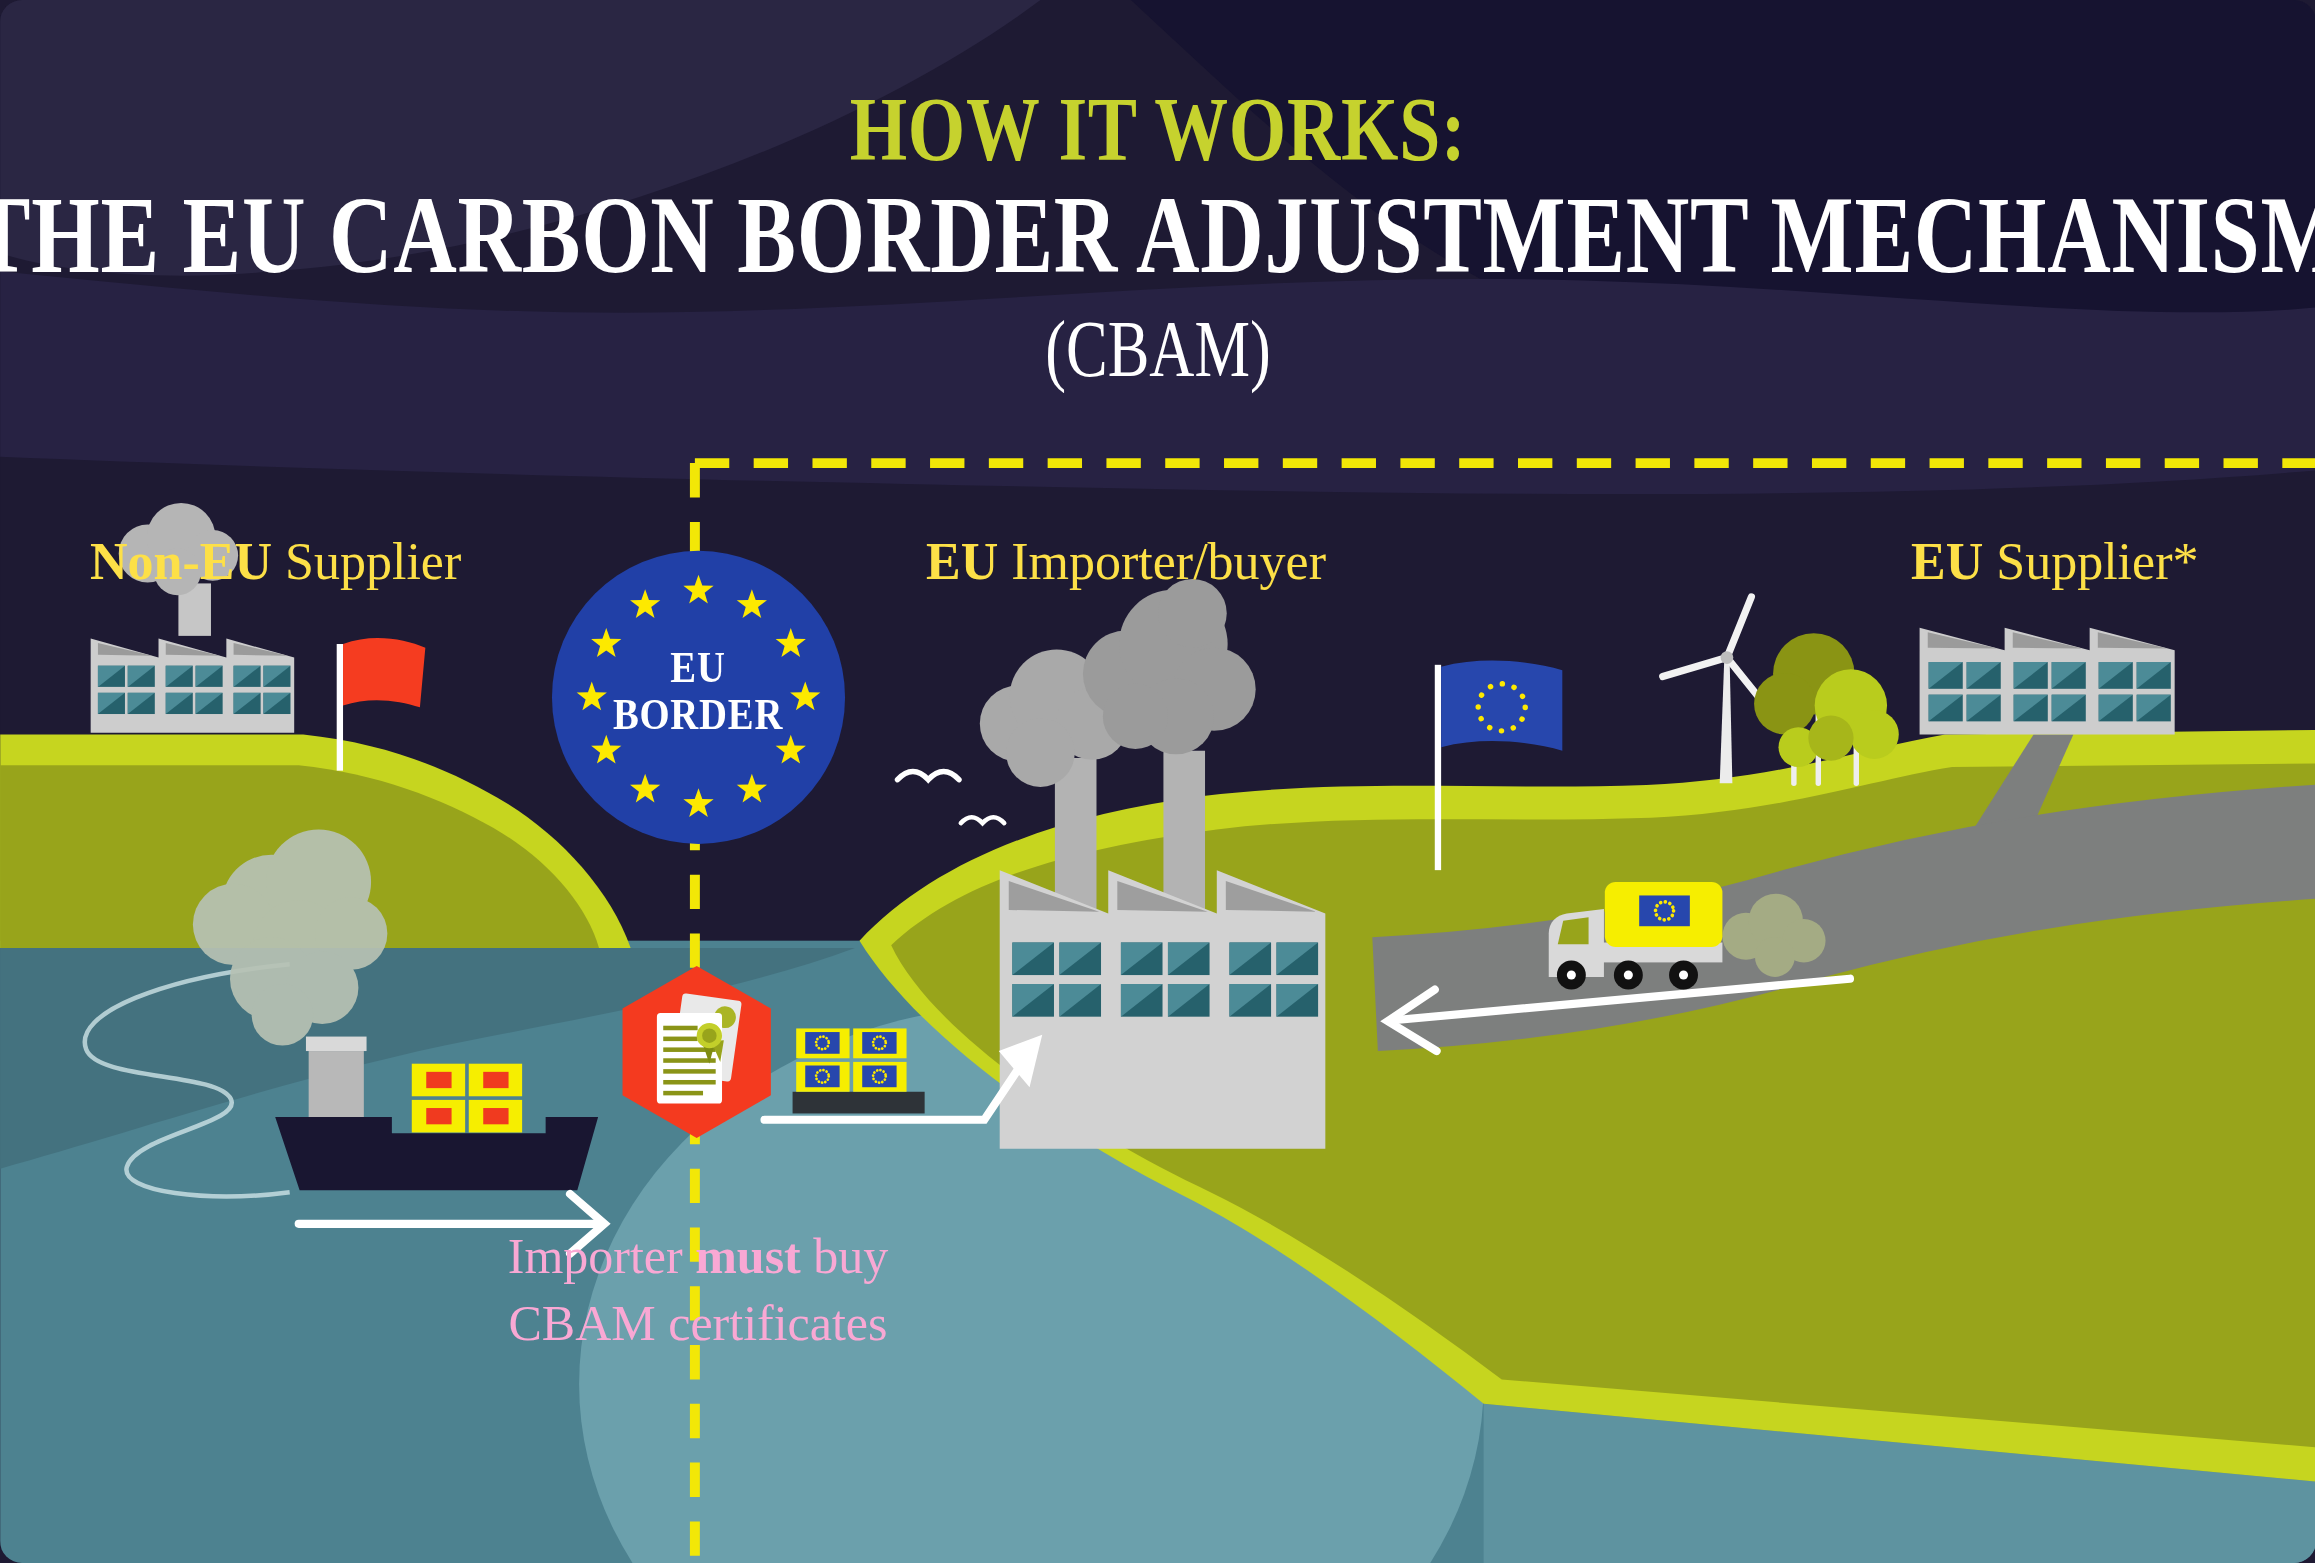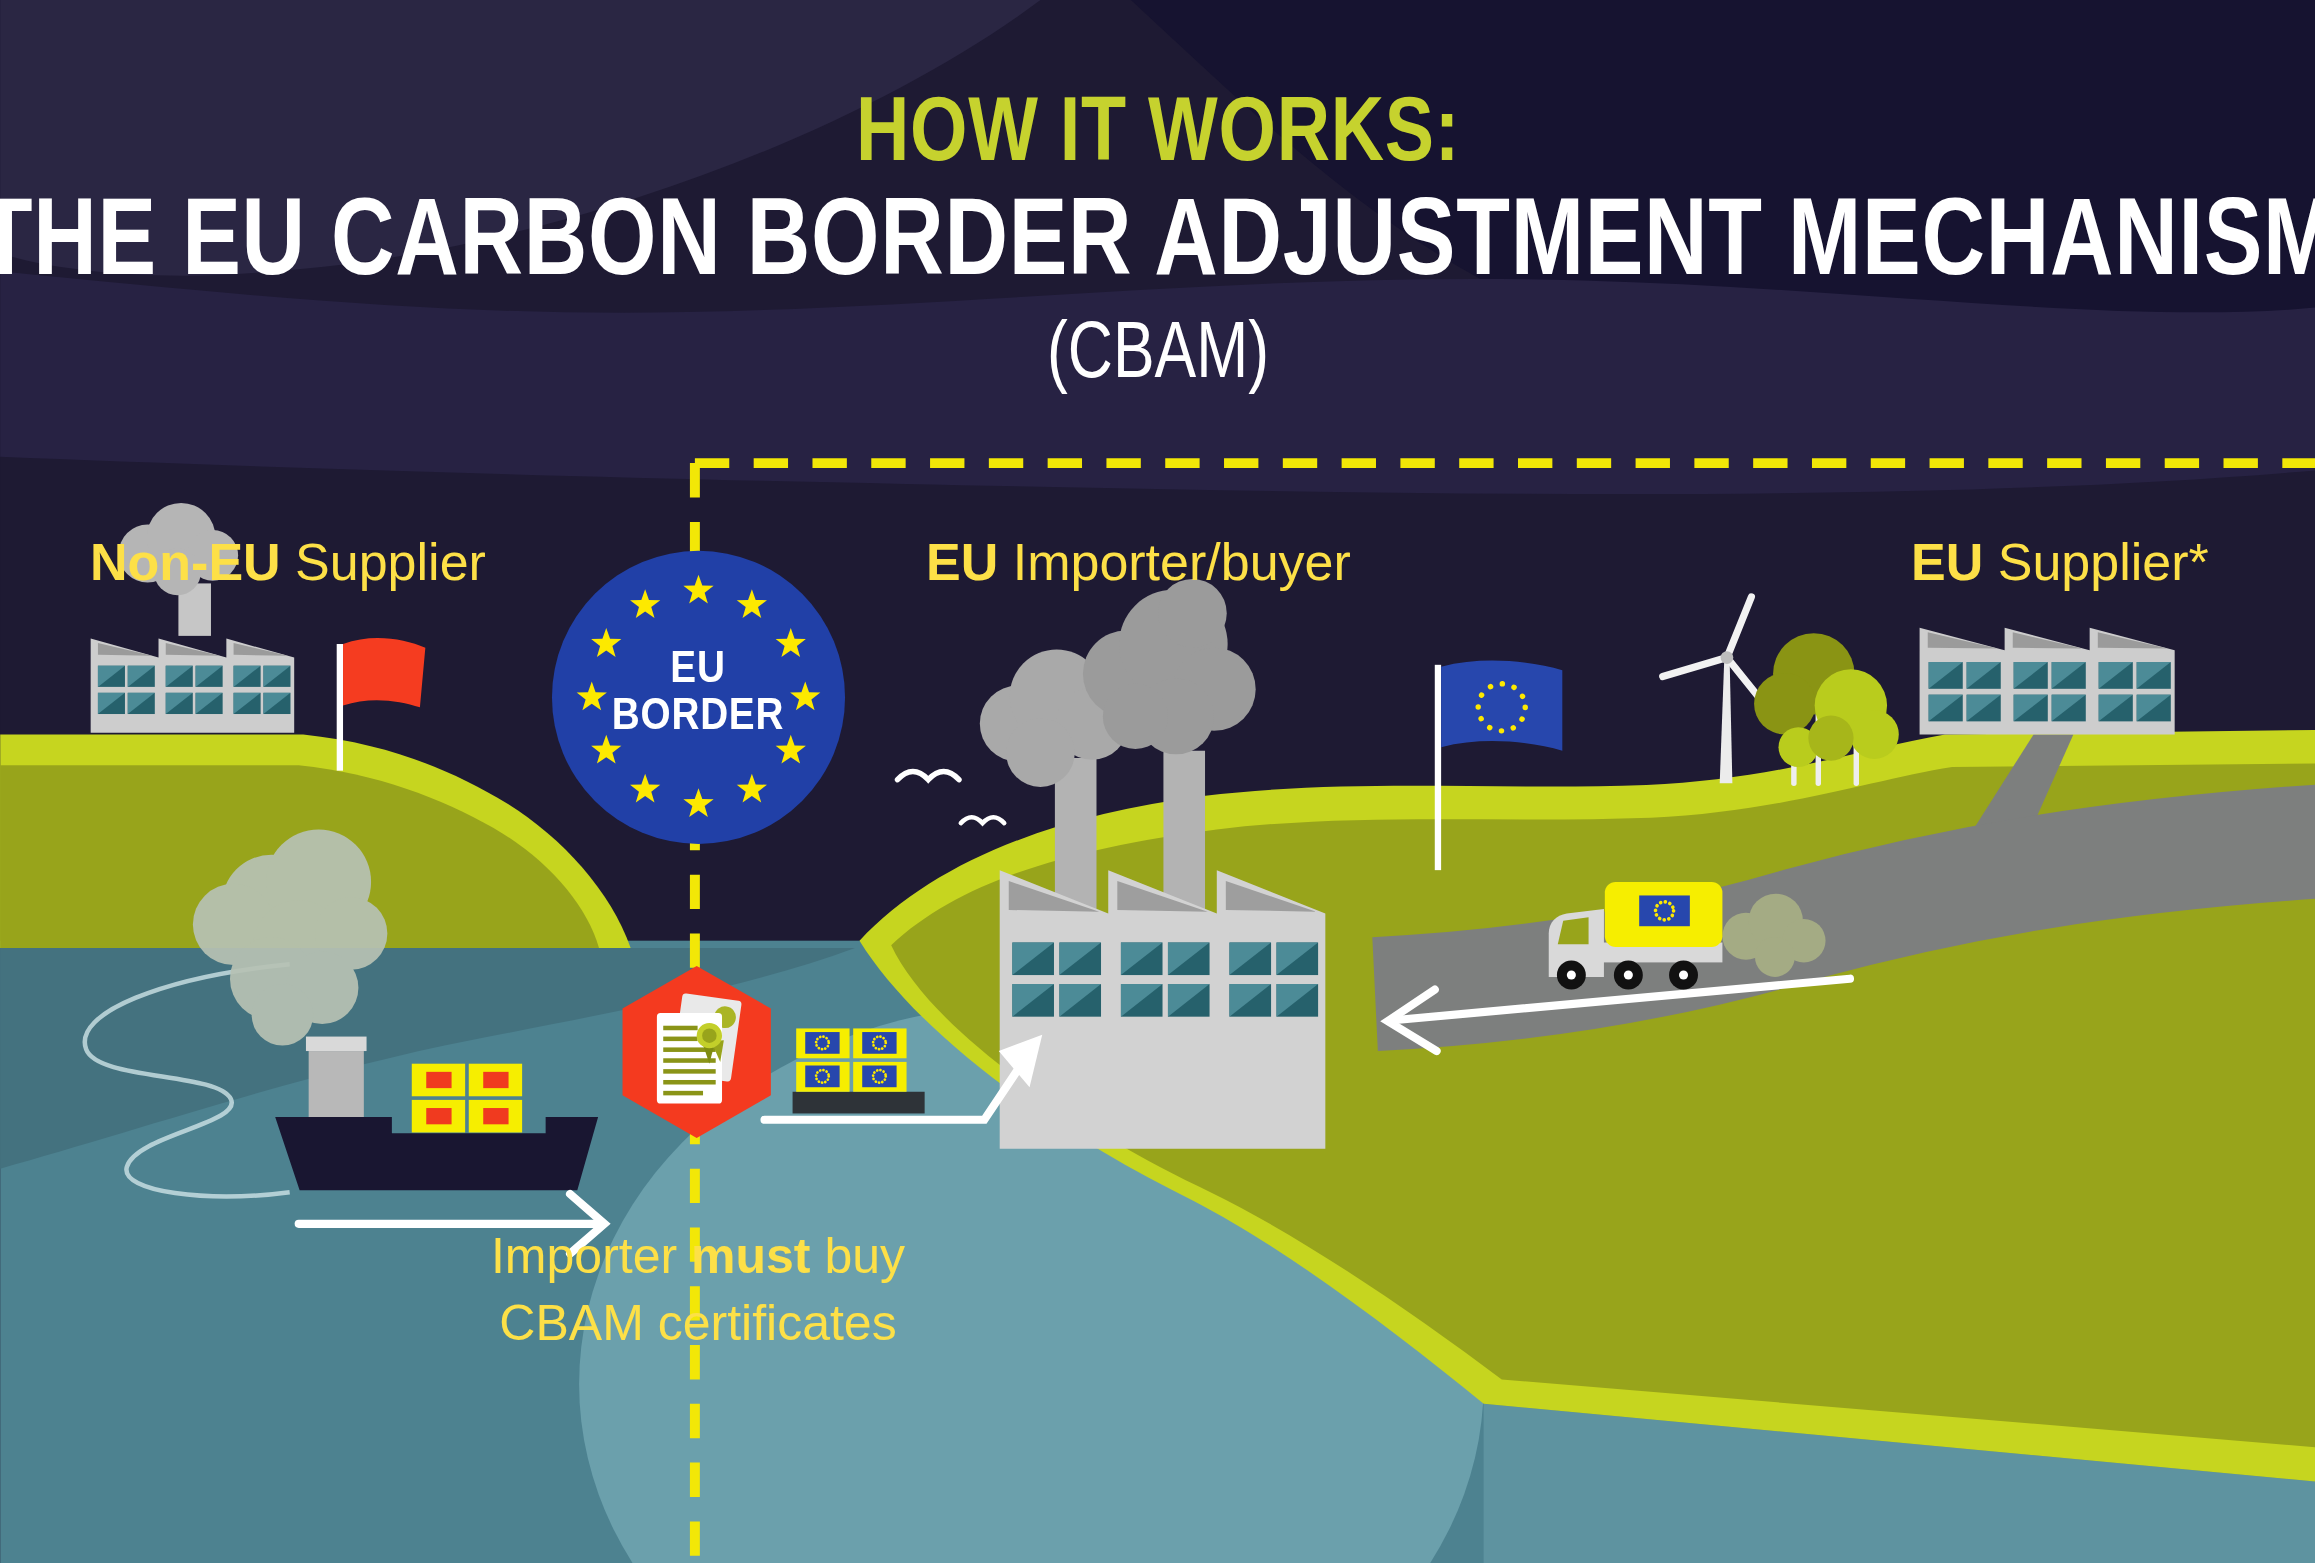--- a/index.html
+++ b/index.html
@@ -1,32 +1,32 @@
 <!DOCTYPE html>
 <html style="font-size:14.5px"><head>
 <meta charset="utf-8">
 <style>
   html,body{margin:0;padding:0;background:#1e1a33;}
   #stage{position:relative;width:2316px;height:1563px;overflow:hidden;
-         font-family:Liberation Sans, sans-serif;background:#1e1a33;}
+         font-family:Liberation Serif, serif;background:#1e1a33;border-radius:22px;}
   .abs{position:absolute;}
   .center-h{position:absolute;left:50%;white-space:nowrap;}
   .kicker{top:78px;font-size:90px;font-weight:700;color:#c6d22e;
           transform:translateX(-50%) scaleX(0.82);letter-spacing:0.9px;}
   .main-title{top:172px;font-size:110px;font-weight:700;color:#ffffff;
           transform:translateX(-50%) scaleX(0.80);letter-spacing:0.9px;}
   .sub-title{top:304px;font-size:80px;font-weight:400;color:#ffffff;
           transform:translateX(-50%) scaleX(0.78);}
   .actor-label{top:532px;font-size:52px;color:#fde047;white-space:nowrap;}
   .actor-label .b{font-weight:700;}
   .badge-text{top:644px;left:698px;transform:translateX(-50%) scaleX(0.86);
           text-align:center;color:#ffffff;font-weight:700;font-size:45px;
           line-height:1.04;letter-spacing:0.9px;}
   .note-text{top:1223px;left:698px;transform:translateX(-50%);text-align:center;
-          color:#fde047;font-size:50px;line-height:1.33;white-space:nowrap;}
+          color:#f9a8d4;font-size:50px;line-height:1.33;white-space:nowrap;}
   .note-text .b{font-weight:700;}
   svg{display:block;}
 </style>
 </head>
 <body>
 
 <div id="stage">
 
 <svg class="abs" style="left:0;top:0" width="2316" height="1563" viewBox="0 0 2560 1728">
   <defs>

